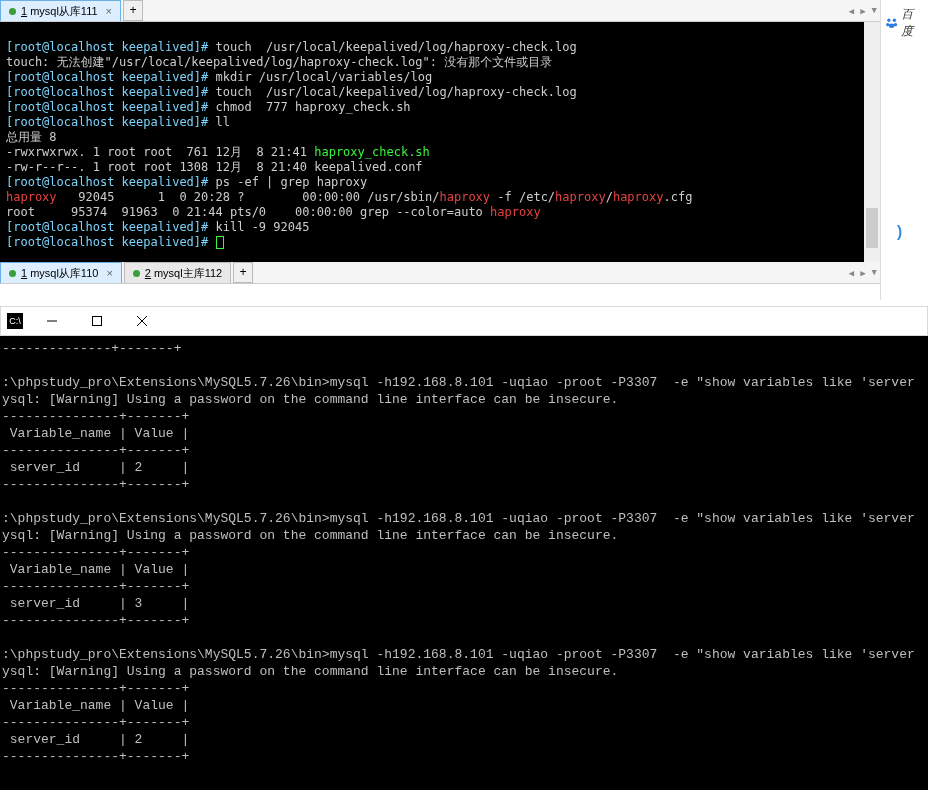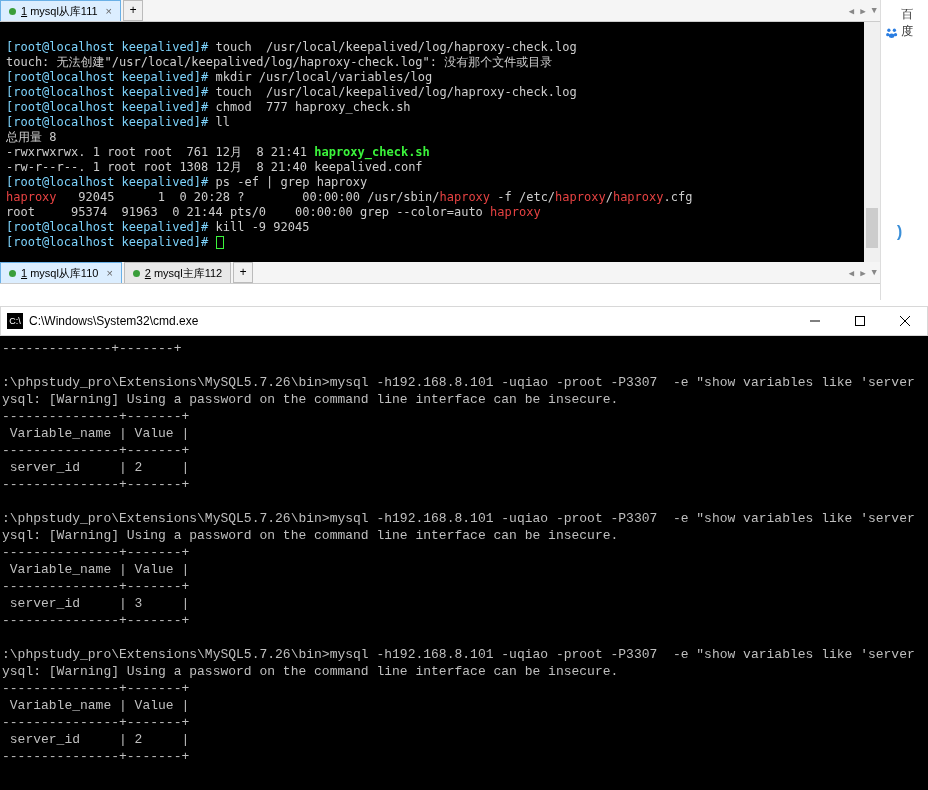--- a/index.html
+++ b/index.html
@@ -85,21 +85,21 @@
     position: absolute; right: 0; top: 0; width: 16px; height: 100%;
     background: #f0f0f0;
   }
   .terminal-linux .scrollbar::after{
     content:"";
     position:absolute;
     bottom:14px; left:2px; width:12px; height:40px;
     background:#ccc;
   }
   .prompt { color: #7dd3fc; }
-  .green-bold { color: #3bf53b; font-weight: bold; }
+  .green-bold { color: #3bf53b; font-weight: normal; }
   .red { color: #e64242; margin-top: 24px; }
   .cursor-block {
     display: inline-block; width: 8px; height: 13px;
     border:1px solid #3bf53b; vertical-align: text-bottom;
   }
 
   
   .tab-bar2 { width: 880px; }
 
   
@@ -108,24 +108,25 @@
     top: 0; right: 0;
     width: 48px;
     height: 300px;
     background: #fff;
     border-left: 1px solid #ddd;
     font-family: "Microsoft YaHei", sans-serif;
     padding-top: 4px;
   }
   .baidu-item {
     display: flex;
-    align-items: flex-end;
+    align-items: center;
     font-size: 12px;
     color: #333;
     padding: 2px 4px;
+    font-style: italic;
   }
   .paw-icon {
     width: 14px; height: 14px;
     margin-right: 3px;
     color:#2a7de1;
   }
   .sidebar-blue {
     position:absolute;
     top:224px; right:24px;
     color:#3b8fd8;
@@ -245,21 +246,20 @@
     <span>百度</span>
   </div>
 </div>
 <div class="sidebar-blue">)</div>
 
 <div style="height:22px;background:#fff;"></div>
 <div class="cmd-titlebar">
   <div class="icon">
       <span>C:\</span>
     </div>
-  <div class="title">C:\Windows\System32\cmd.exe</div>
   <div class="win-btn">
     <svg viewBox="0 0 10 10">
         <line x1="0" y1="5" x2="10" y2="5" stroke="#000" stroke-width="1"></line>
       </svg>
   </div>
   <div class="win-btn">
     <svg viewBox="0 0 10 10">
         <rect x="0.5" y="0.5" width="9" height="9" fill="none" stroke="#000" stroke-width="1"></rect>
       </svg>
   </div>

